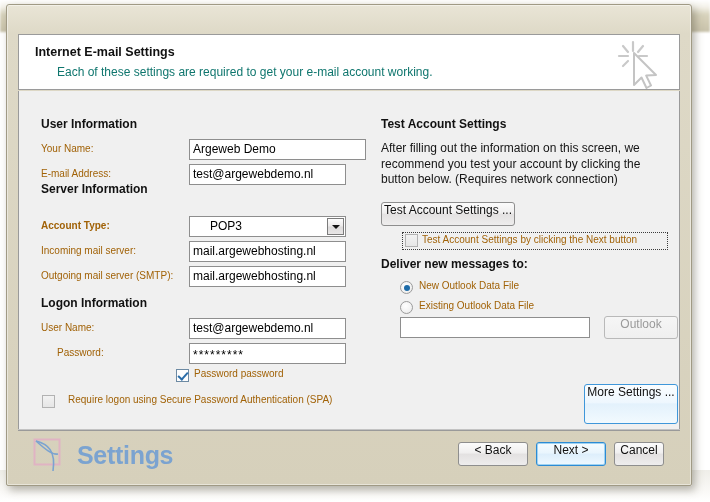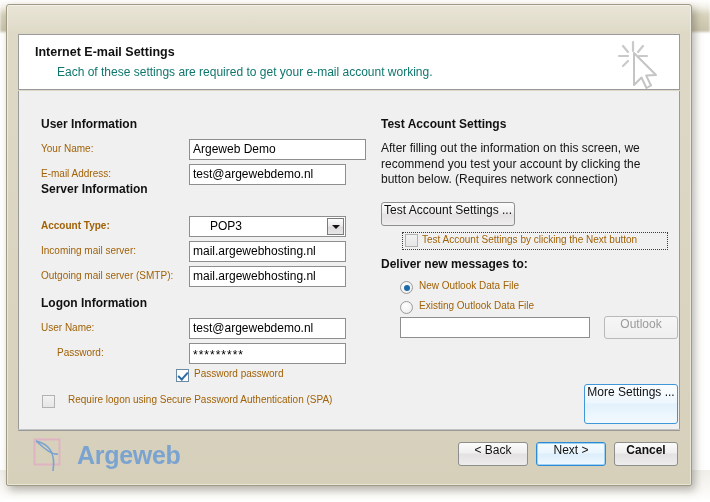--- a/index.html
+++ b/index.html
@@ -414,27 +414,27 @@
     <div class="hr" style="top:338px; left:-1px;"></div>
   </div>
 
   <div class="footer">
     <div class="logo-wrap">
       <svg class="logo-mark" viewBox="0 0 36 36">
         <rect x="2.5" y="2.5" width="25" height="25" fill="none" stroke="#e0b3c3" stroke-width="2"></rect>
         <path d="M4 4 C 16 7, 24 14, 21 34" fill="none" stroke="#7ba3d0" stroke-width="1.6"></path>
         <path d="M4 4 C 13 12, 20 18, 26 17" fill="none" stroke="#7ba3d0" stroke-width="1.6"></path>
       </svg>
-      <div class="logo-text">Argeweb</div>
+      <div class="logo-text">Settings</div>
     </div>
 
     <div class="btn" style="left:440px; top:11px; width:70px; height:24px;">
       <span>&lt; Back</span>
     </div>
     <div class="btn focus" style="left:518px; top:11px; width:70px; height:24px;">
       <span>Next &gt;</span>
     </div>
-    <div class="btn" style="left:596px; top:11px; width:64px; height:24px;font-weight:bold;">
+    <div class="btn" style="left:596px; top:11px; width:50px; height:24px;">
       <span>Cancel</span>
     </div>
   </div>
 
 </div>
 
 </body></html>

